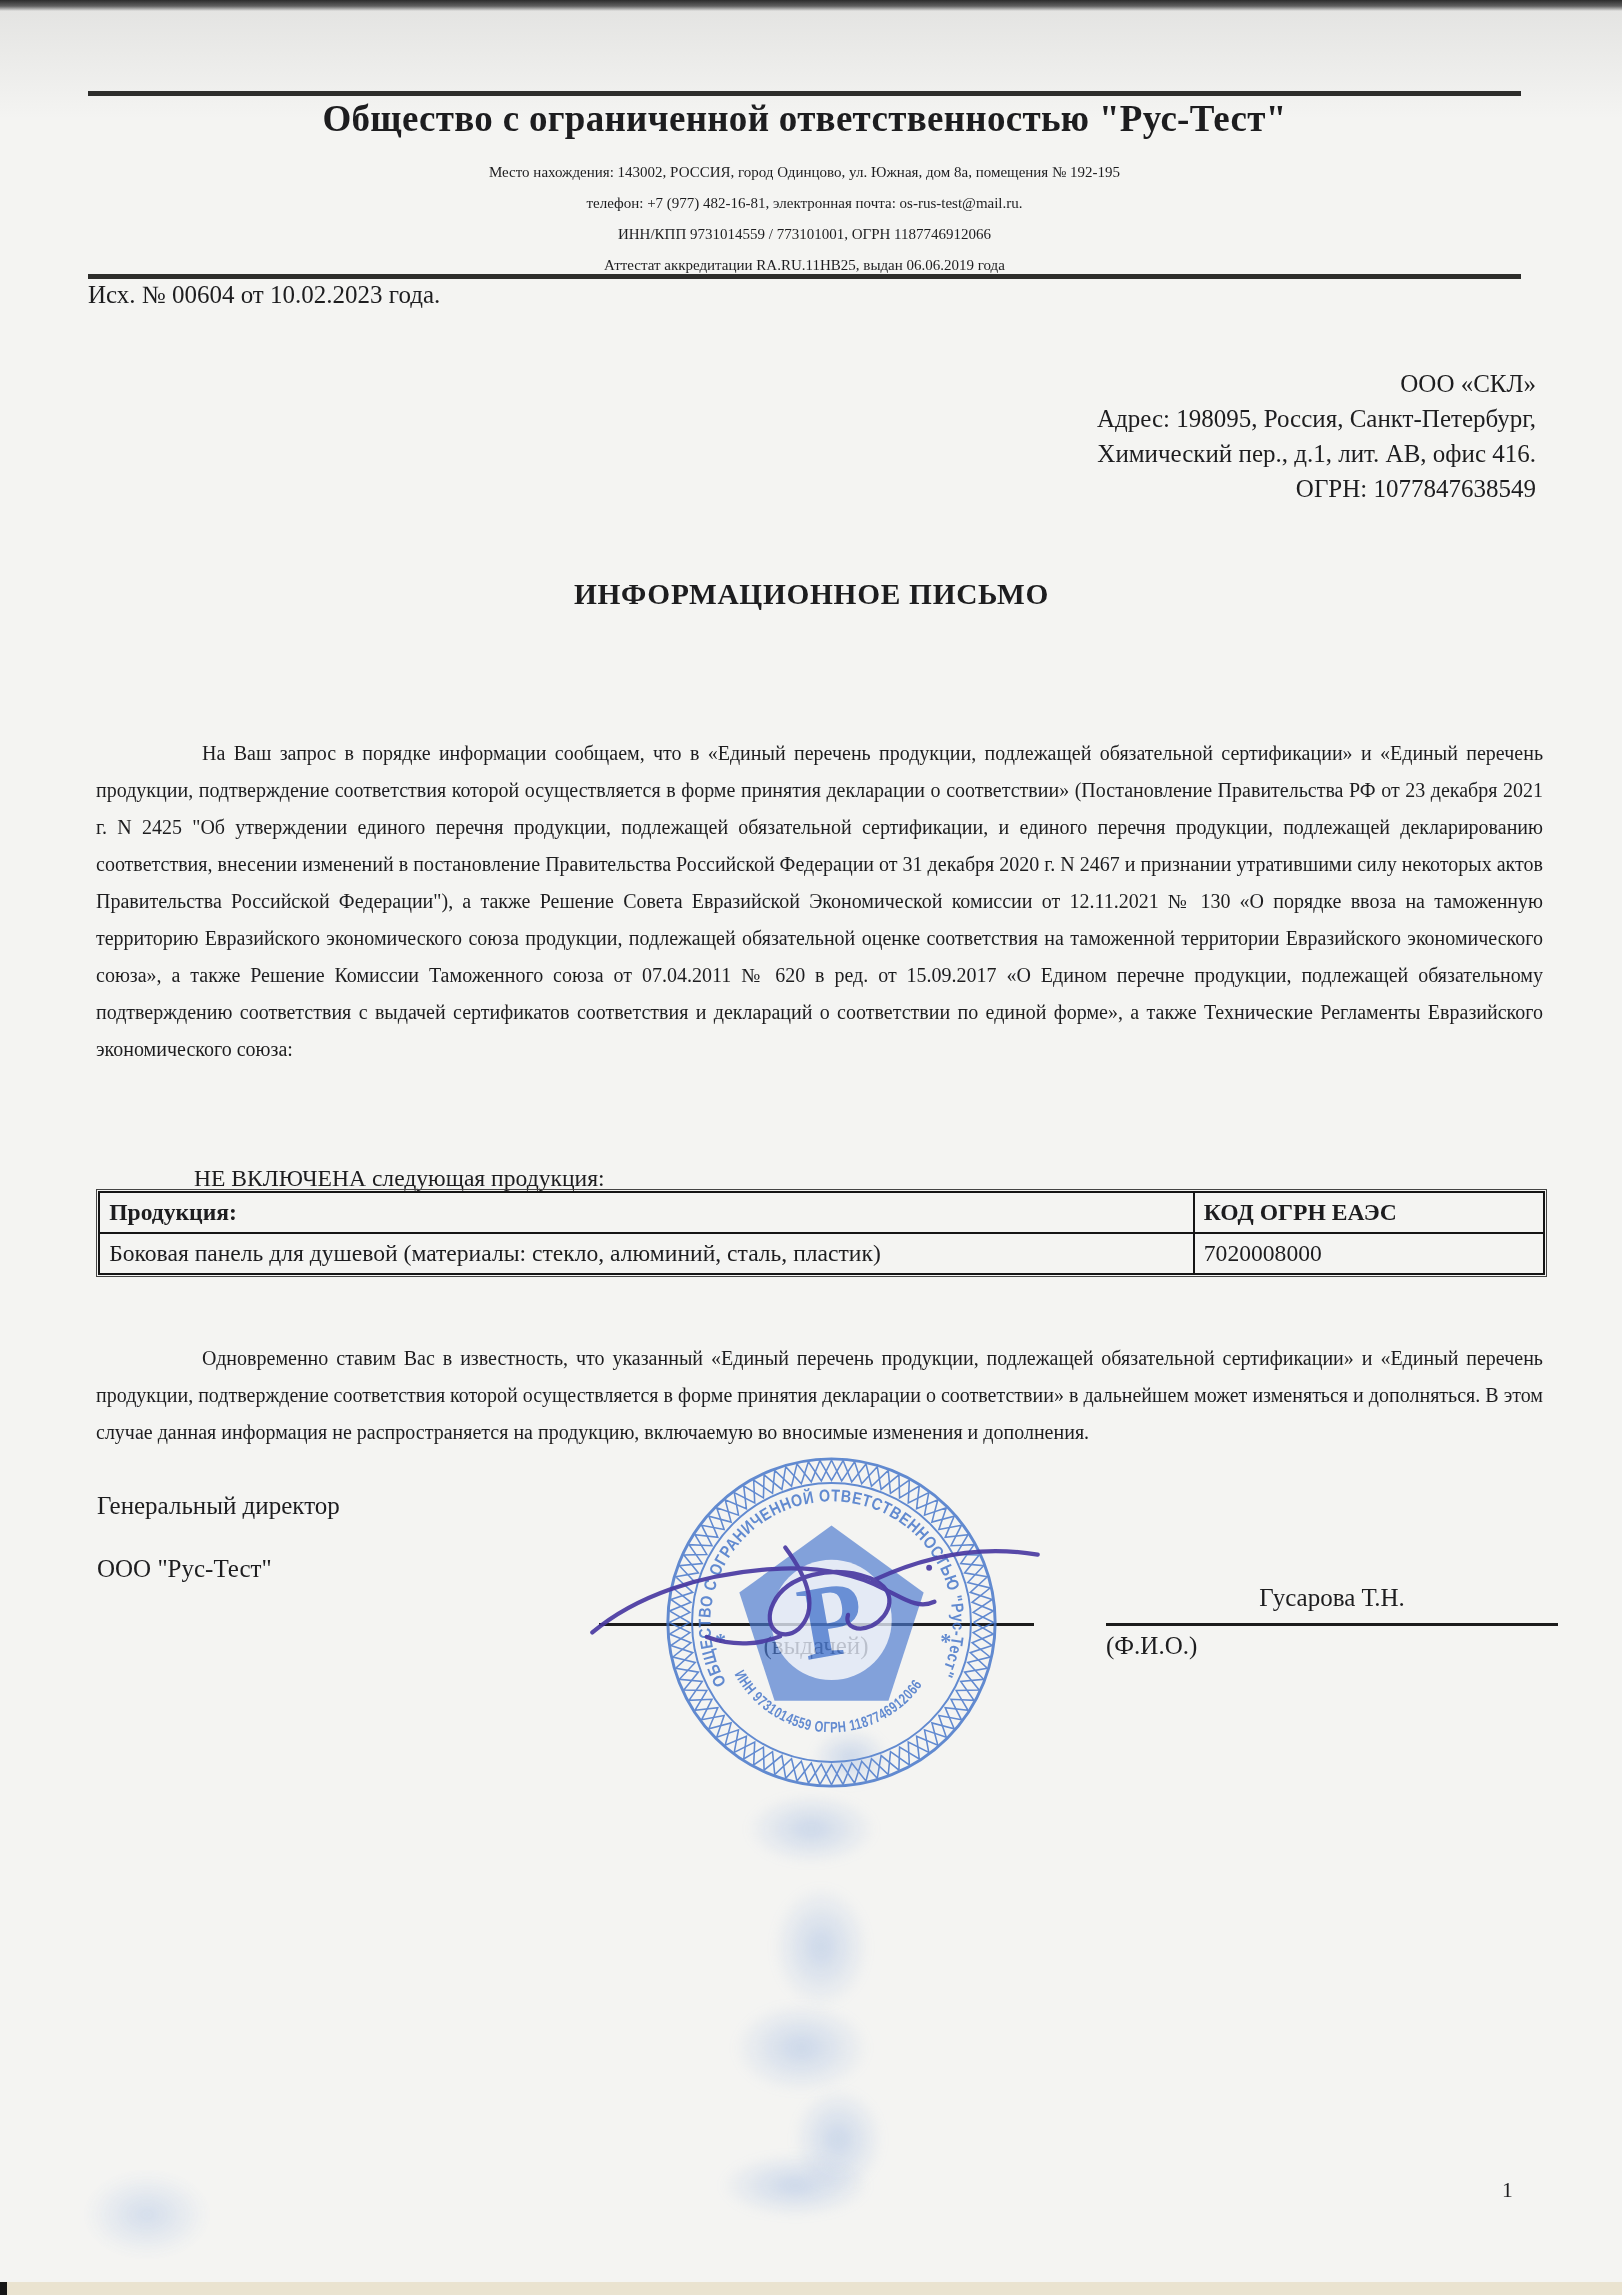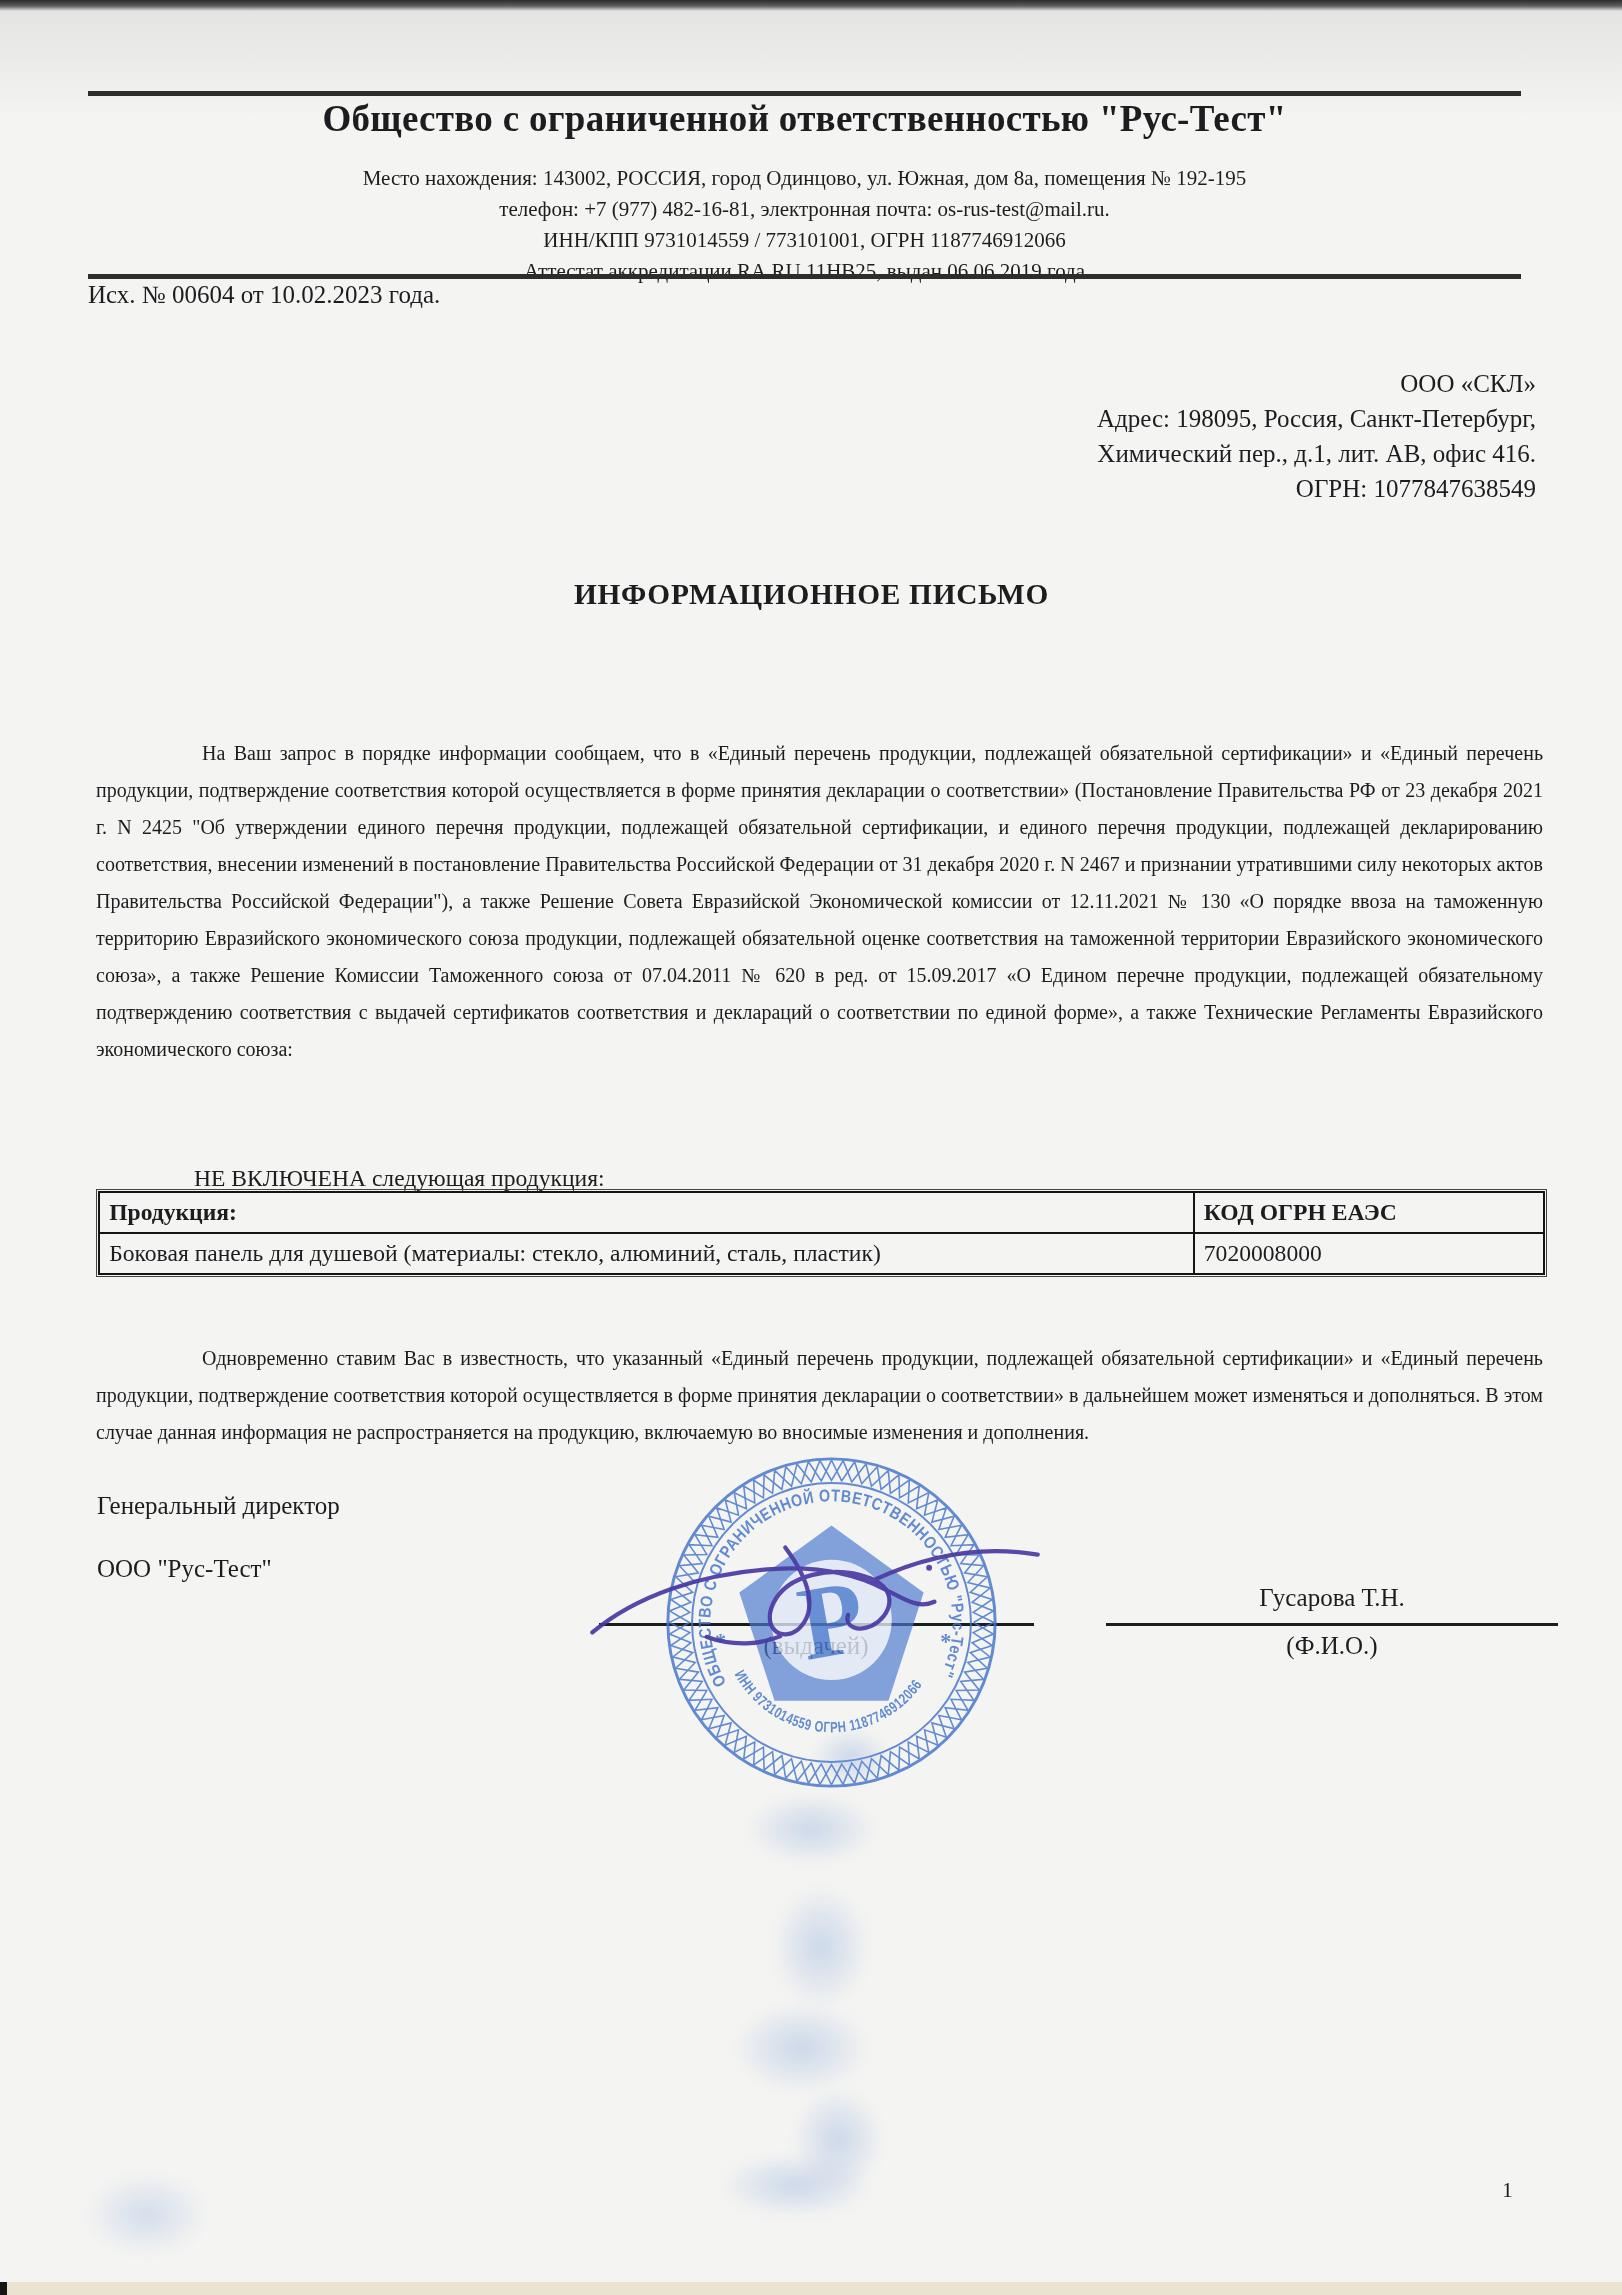--- a/index.html
+++ b/index.html
@@ -16,22 +16,22 @@
   .scan-vignette{left:0;top:0;width:1623px;height:170px;pointer-events:none;
     background:linear-gradient(180deg,rgba(120,120,120,.14),rgba(120,120,120,0) 70%);}
   .scan-bottom{left:0;bottom:0;width:1623px;height:13px;background:#eae3d0;}
   .scan-bottom-nub{left:0;bottom:0;width:6.5px;height:13px;background:#161616;}
   
   .rule{height:4.6px;background:#2d2d2b;}
   .rule-top{left:88px;top:91px;width:1433px;}
   .rule-bot{left:88px;top:274px;width:1433px;}
   .hdr-title{left:88px;top:97px;width:1433px;text-align:center;
     font-size:37px;font-weight:bold;letter-spacing:0.3px;}
-  .hdr-lines{left:88px;top:163px;width:1433px;text-align:center;
-    font-size:21px;line-height:31px;}
+  .hdr-lines{left:88px;top:157px;width:1433px;text-align:center;
+    font-size:15px;line-height:31px;}
   .ref{left:88px;top:281px;font-size:25px;}
   .recipient{right:87px;top:366px;width:720px;text-align:right;
     font-size:25px;line-height:35px;}
   .letter-title{left:0;top:578px;width:1623px;text-align:center;
     font-size:29.4px;font-weight:bold;letter-spacing:0.7px;}
   .para{left:96px;width:1447px;font-size:20px;line-height:37px;
     text-align:justify;text-indent:106px;margin-top:31px;}
   .p1{top:704px;}
   .p2{top:1309px;}
   .not-incl{left:194px;top:1165px;font-size:23.6px;}
@@ -44,21 +44,21 @@
   .prod-table th{font-weight:bold;}
   .col-code{width:330px;}
   
   .sig-pos{left:97px;top:1492px;font-size:25px;}
   .sig-company{left:97px;top:1555px;font-size:25px;}
   .sig-line{height:2.6px;background:#1c1c1c;}
   .sig-line-left{left:599px;top:1623px;width:435px;}
   .sig-line-right{left:1106px;top:1623px;width:452px;}
   .sig-caption{left:664px;top:1632px;width:304px;text-align:center;font-size:25px;}
   .fio-name{left:1106px;top:1584px;width:452px;text-align:center;font-size:25px;}
-  .fio-caption{left:1106px;top:1632px;width:452px;text-align:center;font-size:25px;}
+  .fio-caption{left:1106px;top:1632px;width:452px;font-size:25px;}
   .page-num{left:1502px;top:2178px;font-size:21.6px;}
   
   .stamp{left:660px;top:1451px;}
   .sig-ink{left:576px;top:1518px;}
   
   .ghost{pointer-events:none;filter:blur(4.6px);border-radius:50%;
     background:radial-gradient(closest-side,rgba(110,150,215,.30),rgba(110,150,215,0));}
   .g1{left:746px;top:1793px;width:131px;height:72px;}
   .g2{left:772px;top:1885px;width:98px;height:124px;}
   .g3{left:733px;top:2002px;width:137px;height:92px;}

